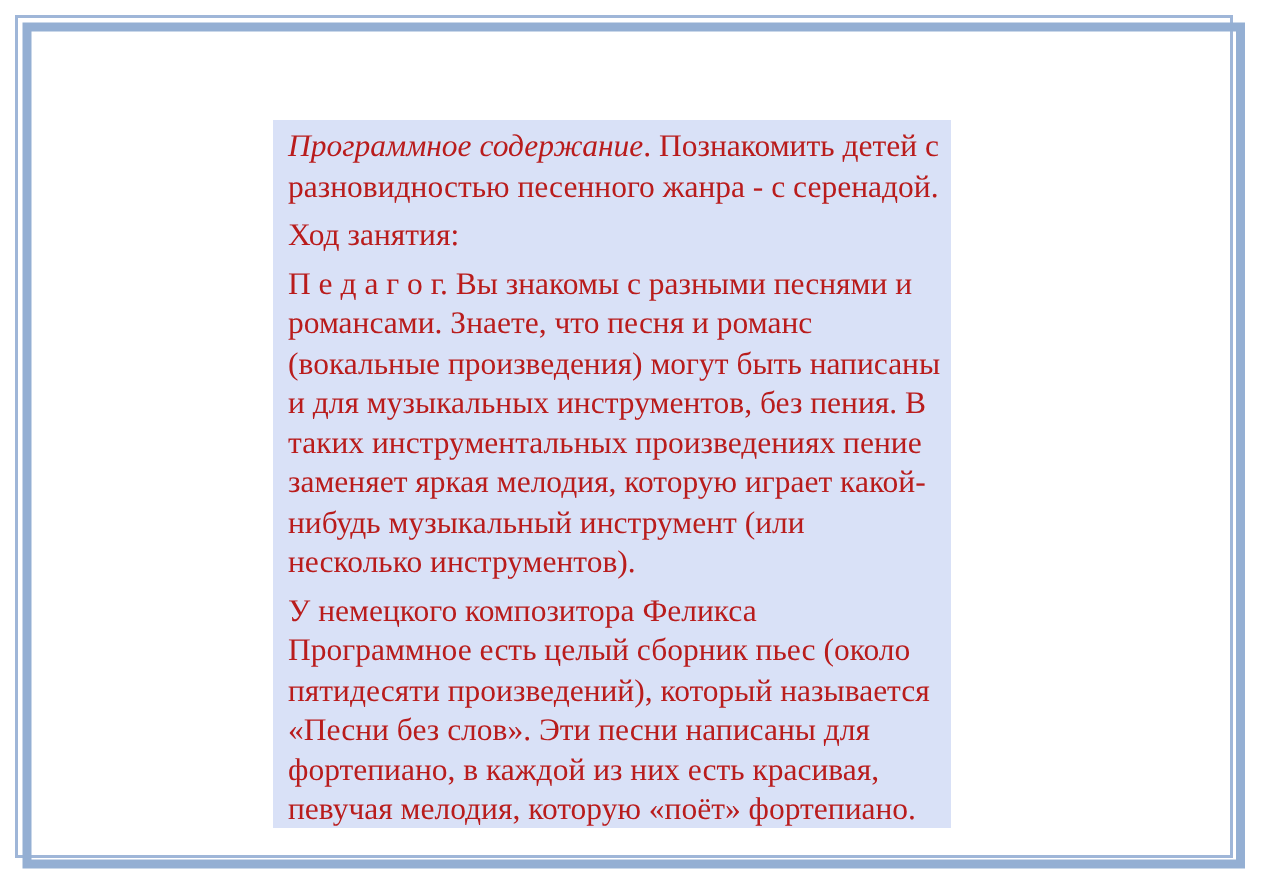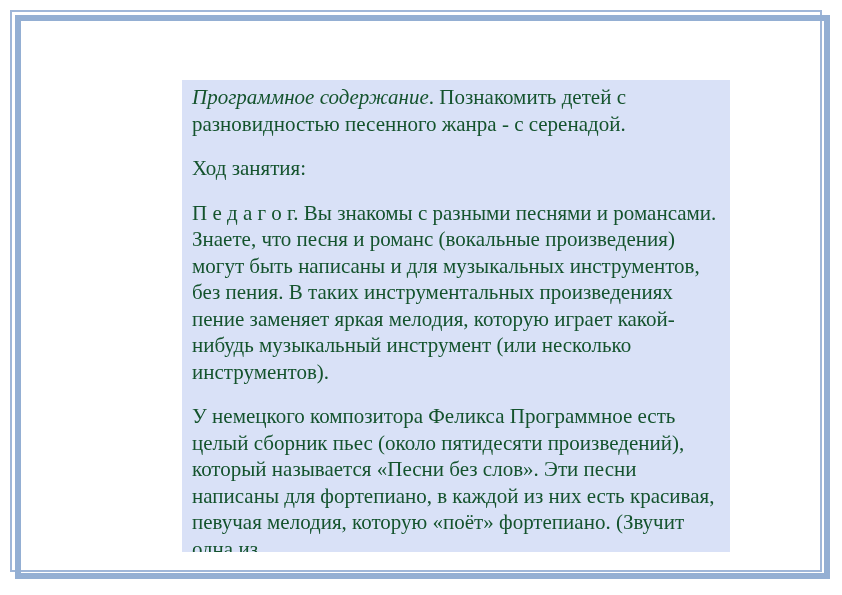--- a/index.html
+++ b/index.html
@@ -25,35 +25,35 @@
   .frame-thick {
     position: absolute;
     left: 15px; top: 15px; right: 12px; bottom: 16px;
     border: 6px solid #94afd3;
     pointer-events: none;
   }
   .textbox {
     position: absolute;
     left: 182px;
     top: 80px;
-    width: 548px;
+    width: 452px;
     height: 472px;
     background: #d9e1f7;
-    color: #14532d;
+    color: #b91c1c;
     padding: 4px 4px 0 10px;
     box-sizing: border-box;
     overflow: hidden;
     font-size: 21px;
     line-height: 26.5px;
   }
   .textbox p {
     margin: 0;
   }
   .textbox p + p {
-    margin-top: 18px;
+    margin-top: 6px;
   }
   .lead-italic {
     font-style: italic;
   }
 </style>
 </head>
 <body>
 
 <div class="slide">
   <div class="frame-thin"></div>

